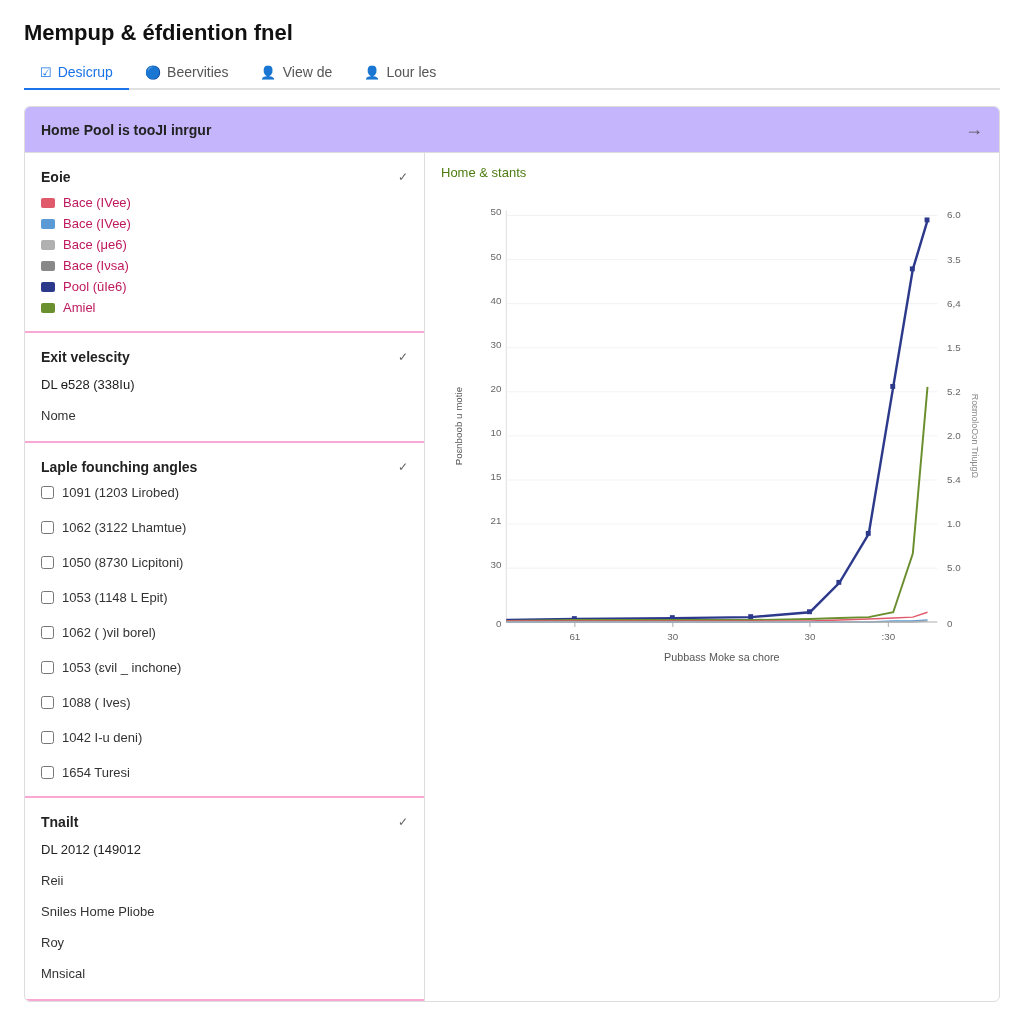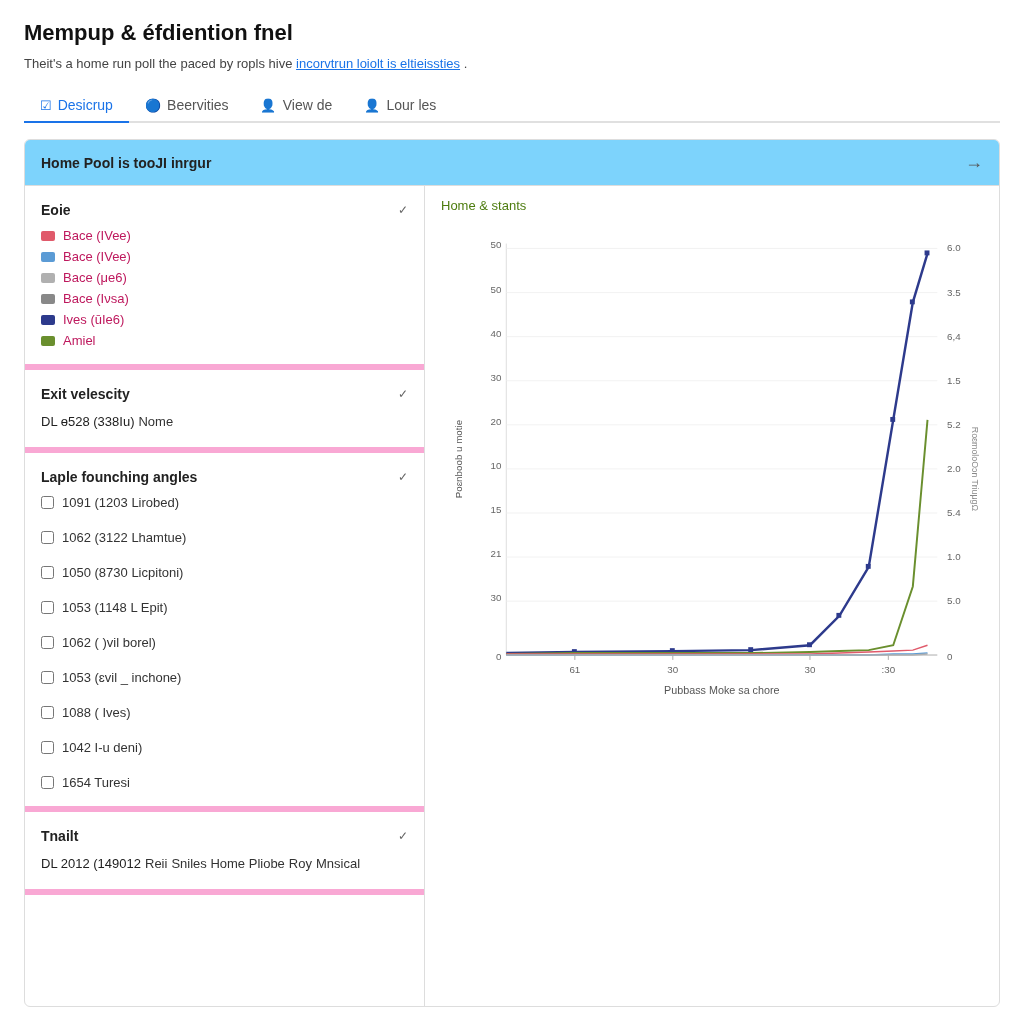--- a/index.html
+++ b/index.html
@@ -56,21 +56,21 @@
     }
     .tab-icon {
       font-size: 13px;
     }
     .content-panel {
       border: 1px solid #ddd;
       border-radius: 6px;
       overflow: hidden;
     }
     .panel-header {
-      background: #7dd3fc;
+      background: #c4b5fd;
       border-bottom: 1px solid #ddd;
       padding: 12px 16px;
       display: flex;
       align-items: center;
       justify-content: space-between;
     }
     .panel-header-title {
       font-size: 14px;
       font-weight: 600;
       color: #222;
@@ -84,21 +84,21 @@
       display: flex;
       min-height: 820px;
     }
     .left-panel {
       width: 400px;
       min-width: 380px;
       border-right: 1px solid #ddd;
       overflow-y: auto;
     }
     .filter-section {
-      border-bottom: 6px solid #f9a8d4;
+      border-bottom: 2px solid #f9a8d4;
       padding: 16px;
     }
     .filter-header {
       display: flex;
       justify-content: space-between;
       align-items: center;
       cursor: pointer;
       margin-bottom: 10px;
     }
     .filter-title {
@@ -124,22 +124,22 @@
       color: #be185d;
     }
     .legend-color {
       width: 14px;
       height: 10px;
       border-radius: 2px;
       flex-shrink: 0;
     }
     .exit-options {
       display: flex;
-      flex-direction: row;
-      gap: 4px;
+      flex-direction: column;
+      gap: 12px;
     }
     .exit-option {
       font-size: 13px;
       color: #333;
       padding: 2px 0;
     }
     .exit-option.header-item {
       font-weight: 500;
       color: #222;
     }
@@ -186,25 +186,20 @@
       font-size: 12px;
       color: #666;
       margin-top: 4px;
     }
   </style>
 </head>
 <body>
 
 <div class="page-container">
   <h1 class="page-title">Mempup &amp; éfdiention fnel</h1>
-  <p class="page-subtitle">
-    <span>Theit's a home run poll the paced by ropls hive</span>
-    <a href="#">incorvtrun loiolt is eltieissties</a>
-    <span>.</span>
-  </p>
 
   <div class="tabs">
     <div class="tab active">
       <span class="tab-icon">☑</span>
       <span>Desicrup</span>
     </div>
     <div class="tab">
       <span class="tab-icon">🔵</span>
       <span>Beervities</span>
     </div>
@@ -245,21 +240,21 @@
             <li class="legend-item">
               <span class="legend-color" style="background:#b0b0b0;"></span>
               <span>Bace (μe6)</span>
             </li>
             <li class="legend-item">
               <span class="legend-color" style="background:#888888;"></span>
               <span>Bace (Iνsa)</span>
             </li>
             <li class="legend-item">
               <span class="legend-color" style="background:#2d3a8c;"></span>
-              <span>Ives (ūIe6)</span>
+              <span>Pool (ūIe6)</span>
             </li>
             <li class="legend-item">
               <span class="legend-color" style="background:#6a8f2e;"></span>
               <span>Amiel</span>
             </li>
           </ul>
         </div>
 
         <div class="filter-section">
           <div class="filter-header">

